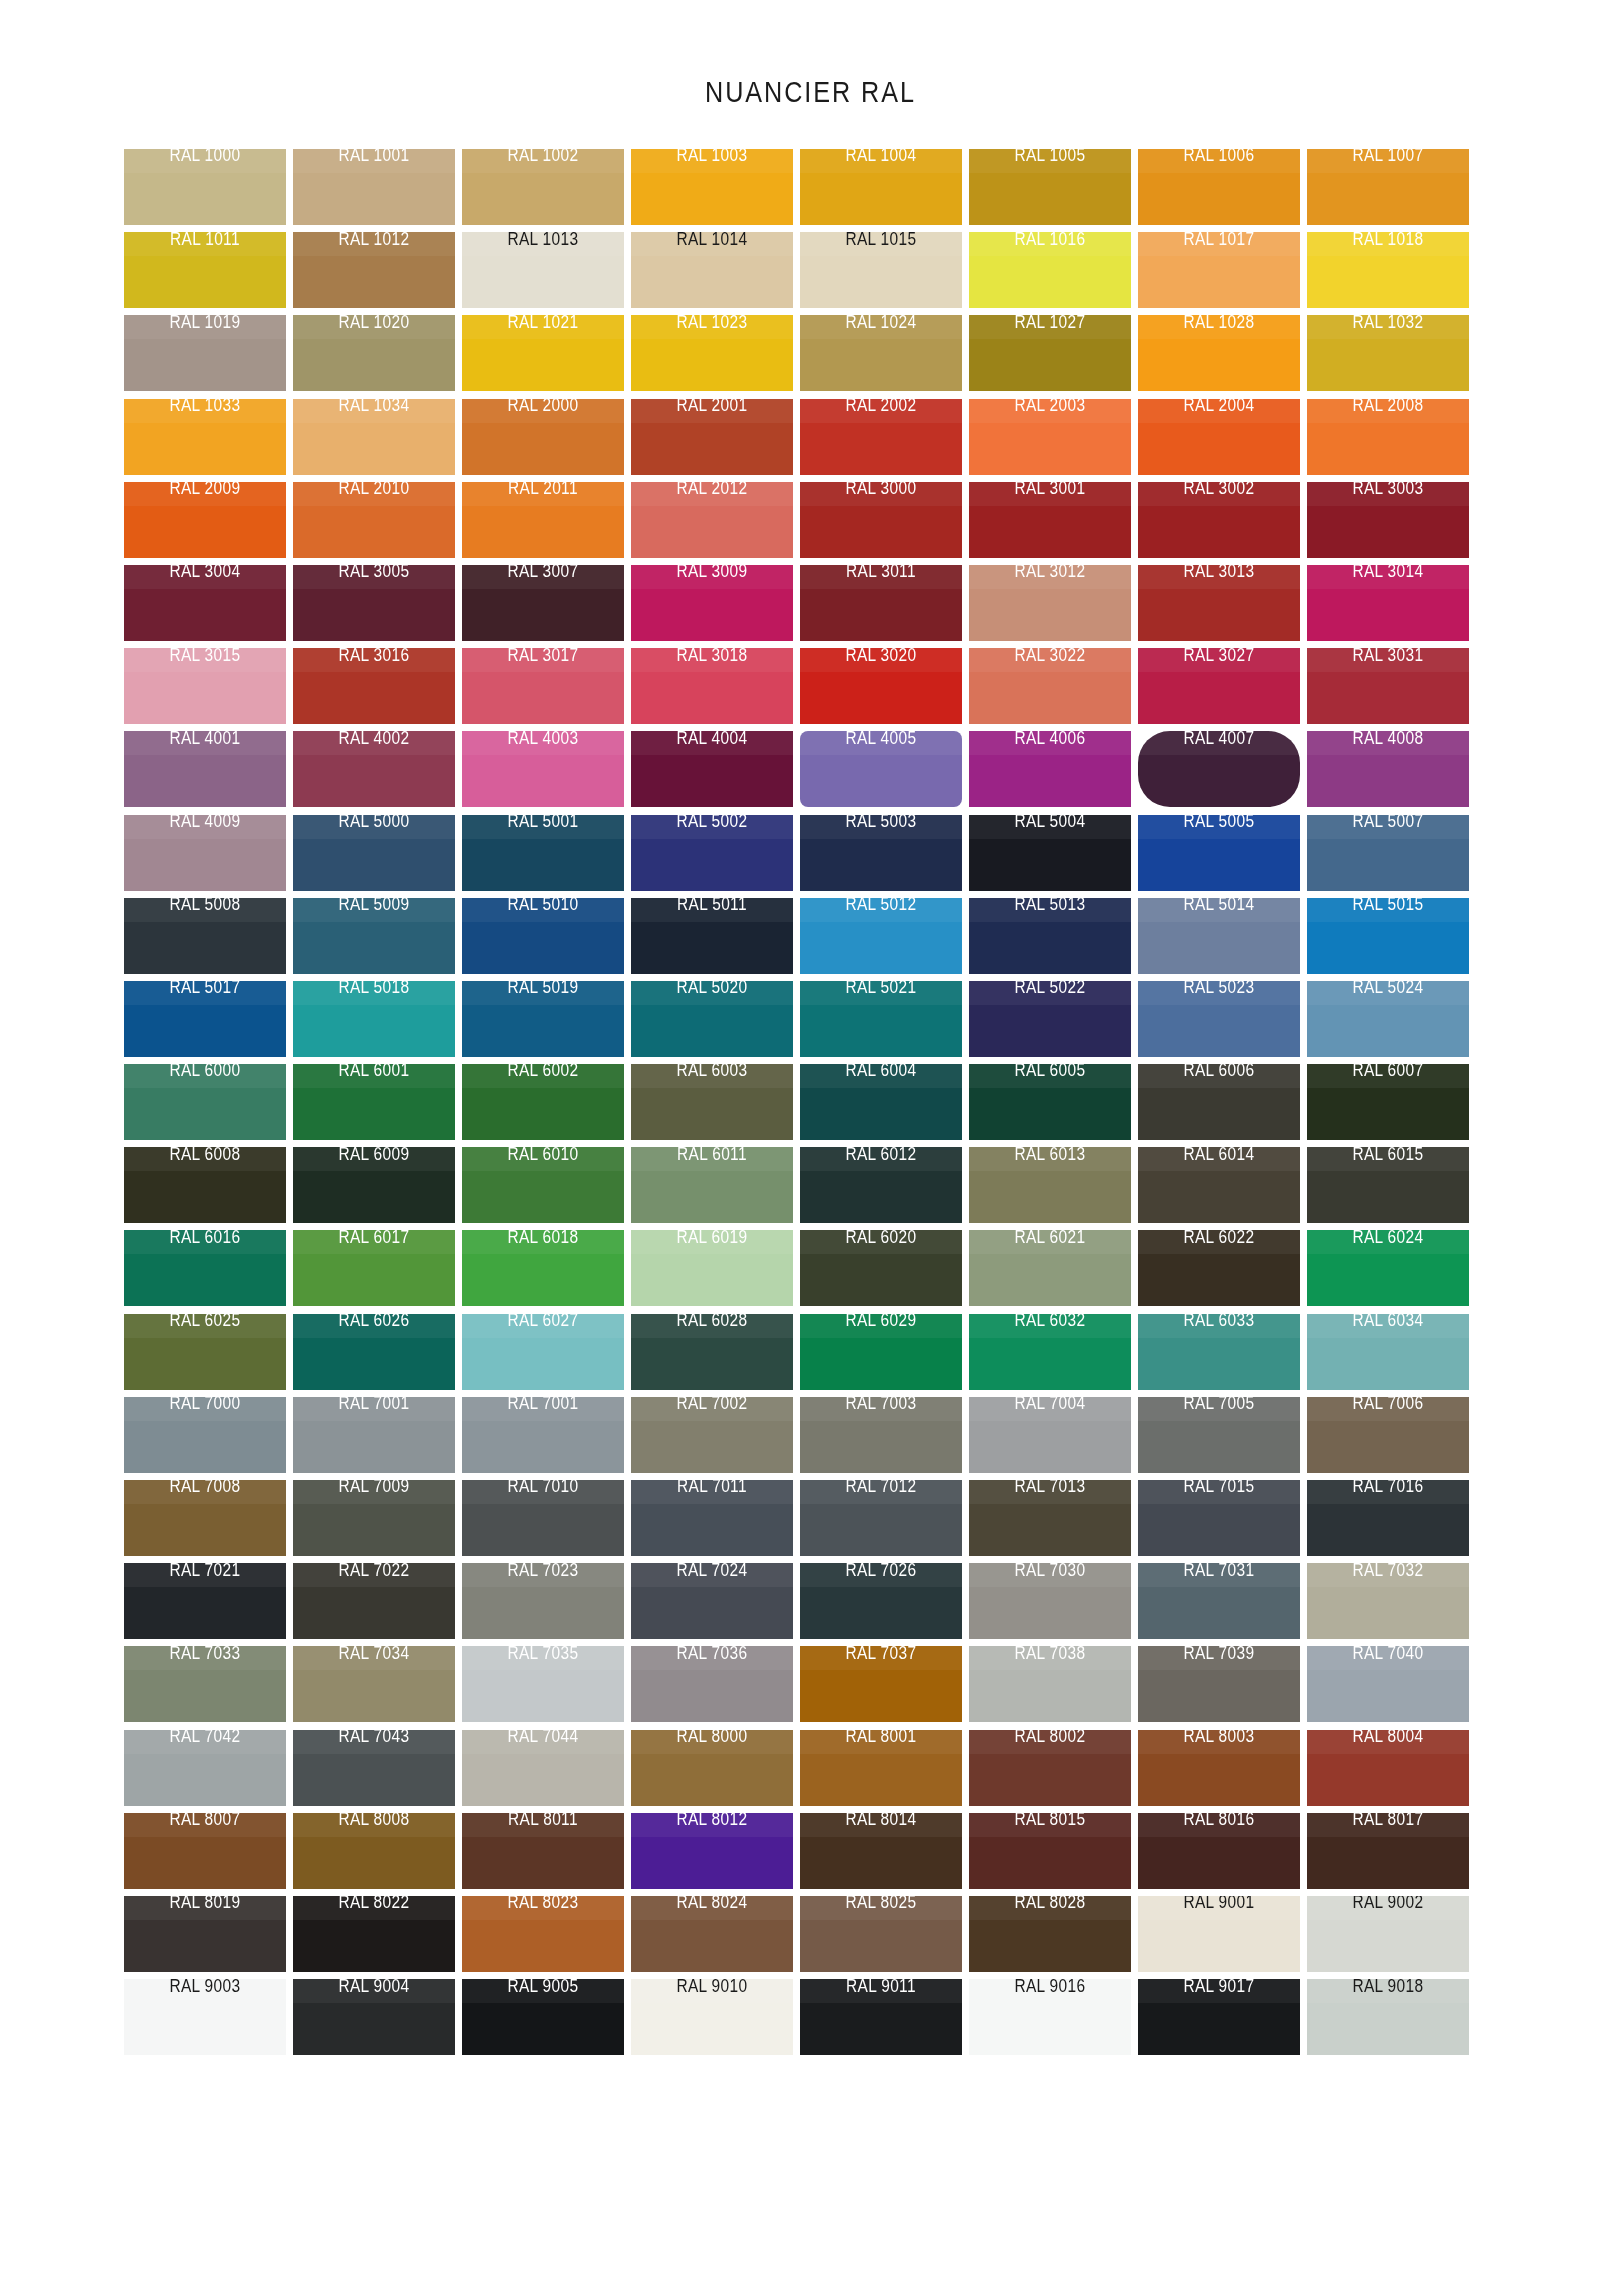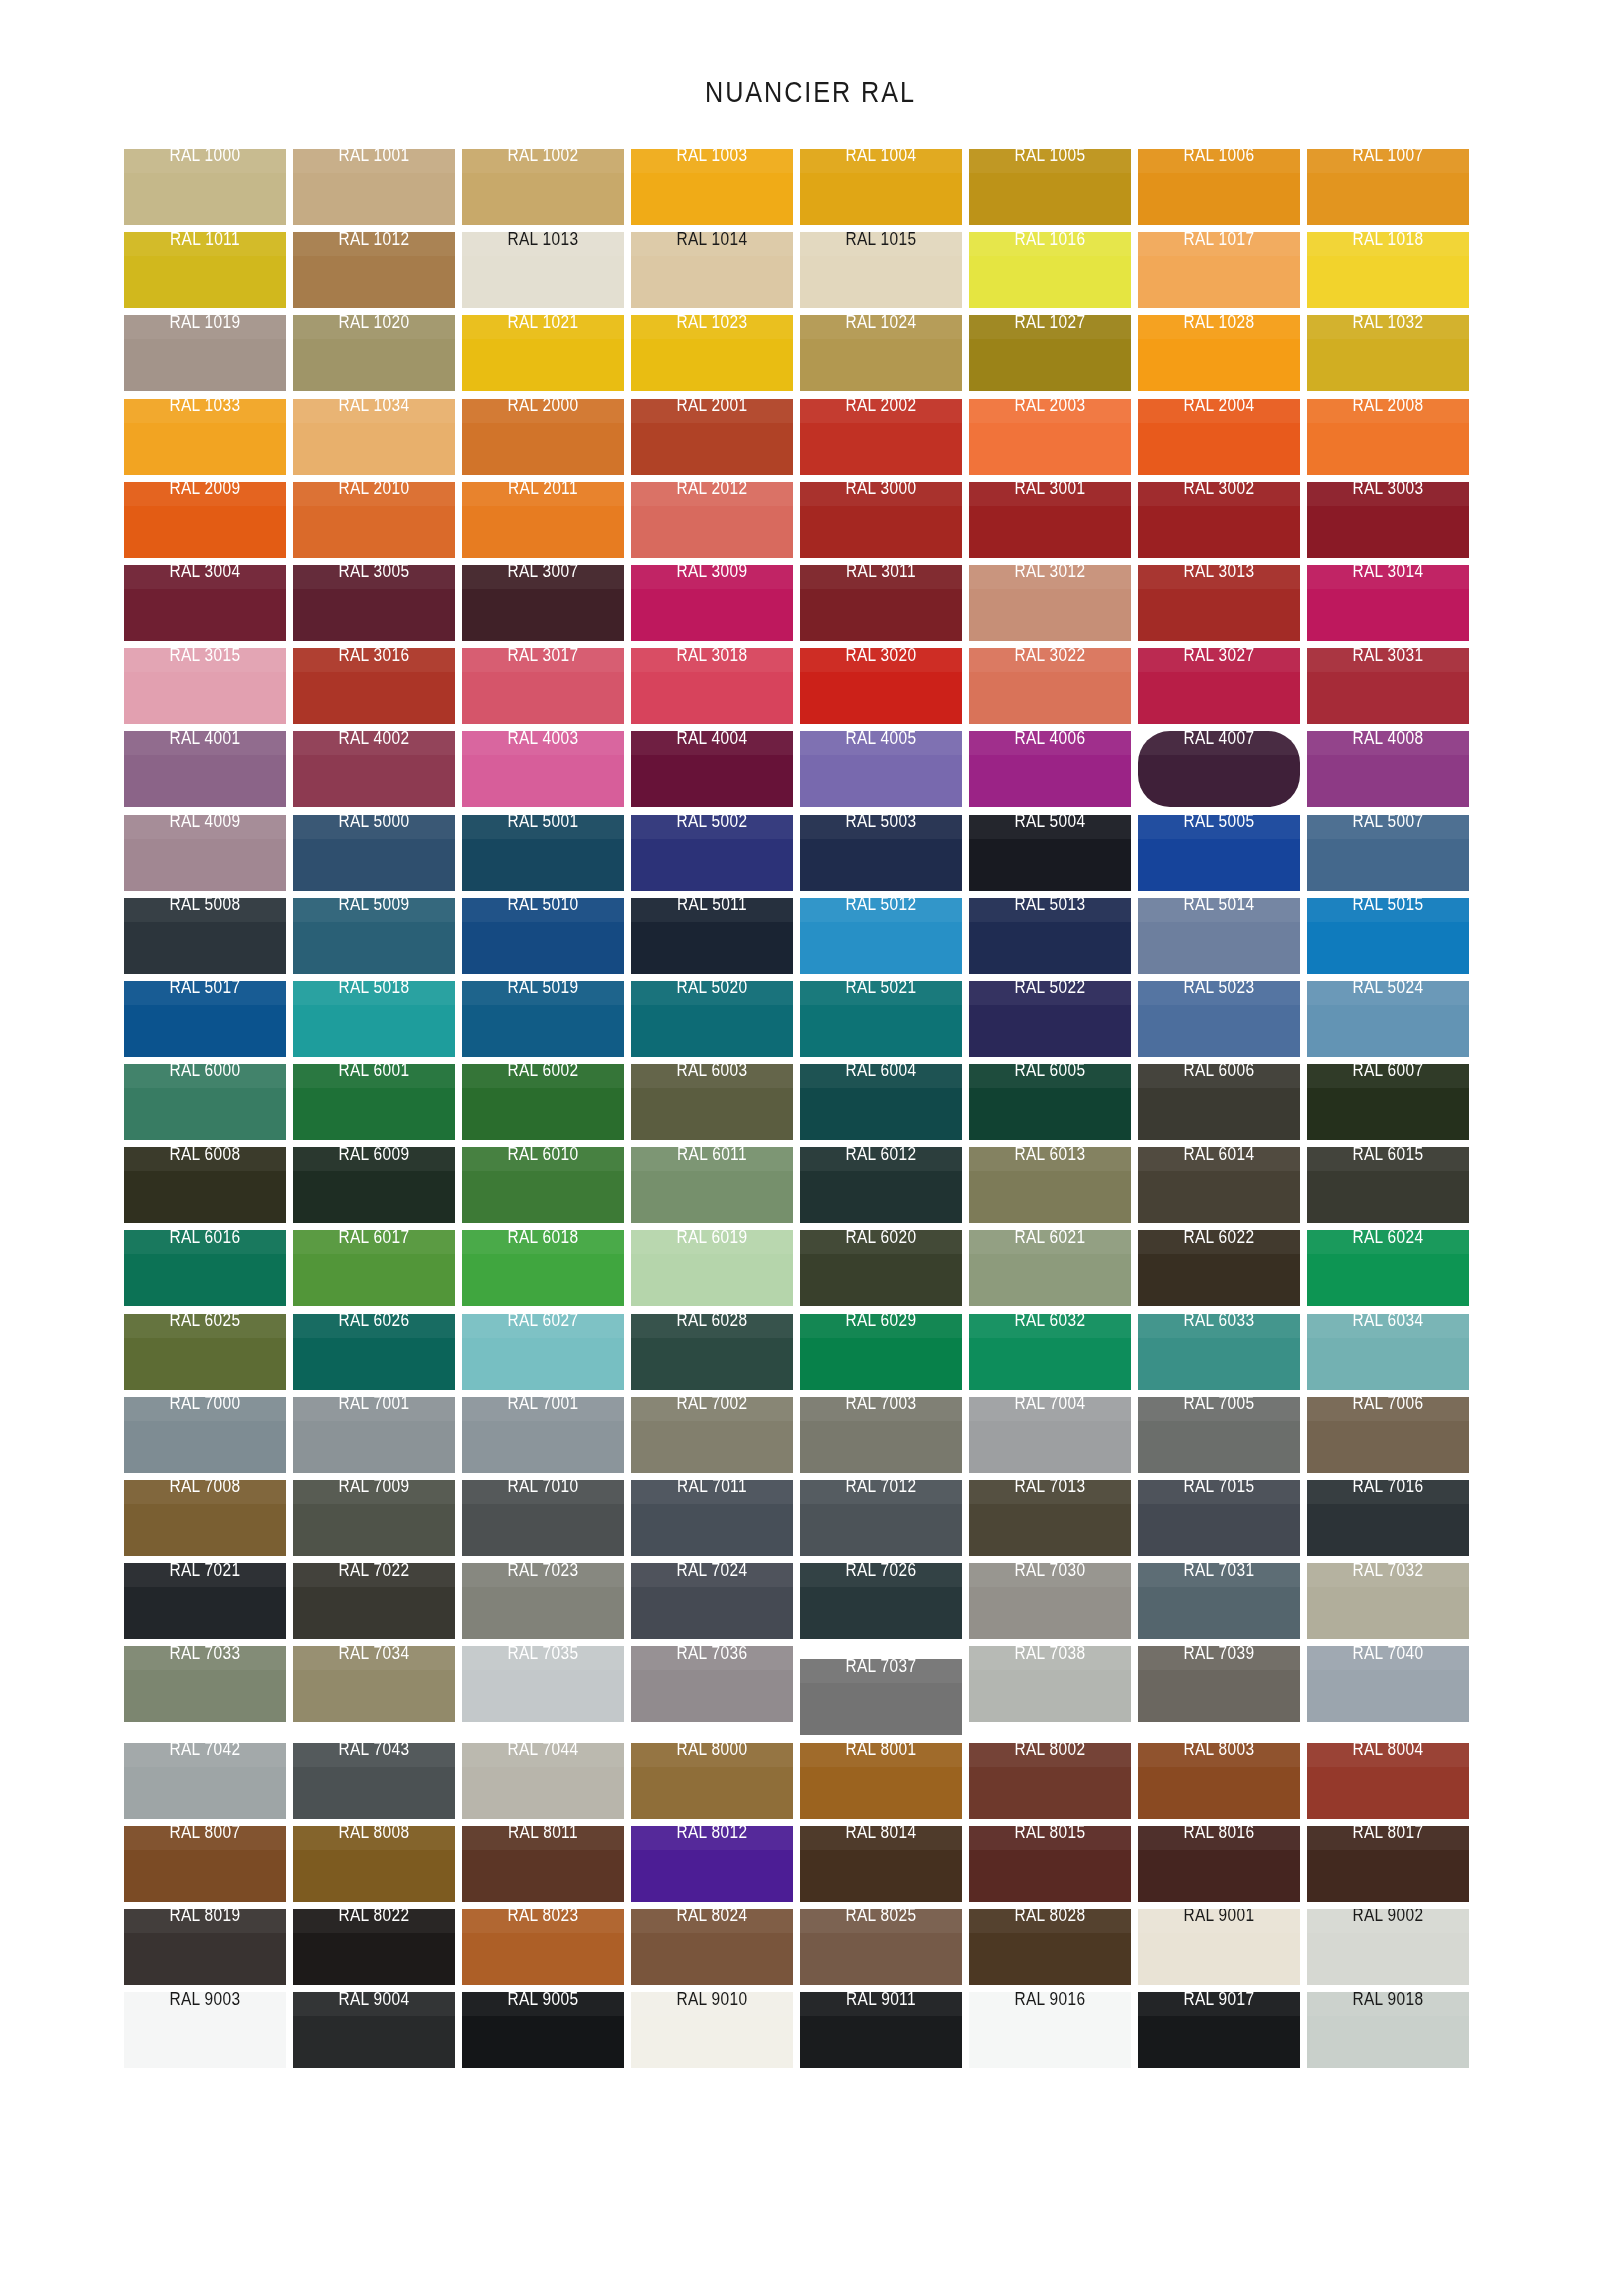--- a/index.html
+++ b/index.html
@@ -264,21 +264,21 @@
       </div>
       <div class="swatch" style="background-color: rgb(141, 58, 81);">
         <span class="swatch-label">RAL 4002</span>
       </div>
       <div class="swatch" style="background-color: rgb(215, 94, 154);">
         <span class="swatch-label">RAL 4003</span>
       </div>
       <div class="swatch" style="background-color: rgb(103, 18, 56);">
         <span class="swatch-label">RAL 4004</span>
       </div>
-      <div class="swatch" style="background-color: rgb(120, 105, 174);">
+      <div class="swatch" style="background-color: rgb(120, 105, 174); border-radius: 8px;">
         <span class="swatch-label">RAL 4005</span>
       </div>
       <div class="swatch" style="background-color: rgb(155, 35, 134);">
         <span class="swatch-label">RAL 4006</span>
       </div>
       <div class="swatch" style="background-color: rgb(63, 32, 57); border-radius: 32px;">
         <span class="swatch-label">RAL 4007</span>
       </div>
       <div class="swatch" style="background-color: rgb(141, 58, 133);">
         <span class="swatch-label">RAL 4008</span>
@@ -528,21 +528,21 @@
       </div>
       <div class="swatch" style="background-color: rgb(146, 138, 106);">
         <span class="swatch-label">RAL 7034</span>
       </div>
       <div class="swatch" style="background-color: rgb(195, 200, 202);">
         <span class="swatch-label">RAL 7035</span>
       </div>
       <div class="swatch" style="background-color: rgb(145, 139, 142);">
         <span class="swatch-label">RAL 7036</span>
       </div>
-      <div class="swatch" style="background-color: #737373; margin-top: 13px;">
+      <div class="swatch" style="background-color: #a16207;">
         <span class="swatch-label">RAL 7037</span>
       </div>
       <div class="swatch" style="background-color: rgb(179, 182, 177);">
         <span class="swatch-label">RAL 7038</span>
       </div>
       <div class="swatch" style="background-color: rgb(107, 103, 96);">
         <span class="swatch-label">RAL 7039</span>
       </div>
       <div class="swatch" style="background-color: rgb(155, 165, 174);">
         <span class="swatch-label">RAL 7040</span>

